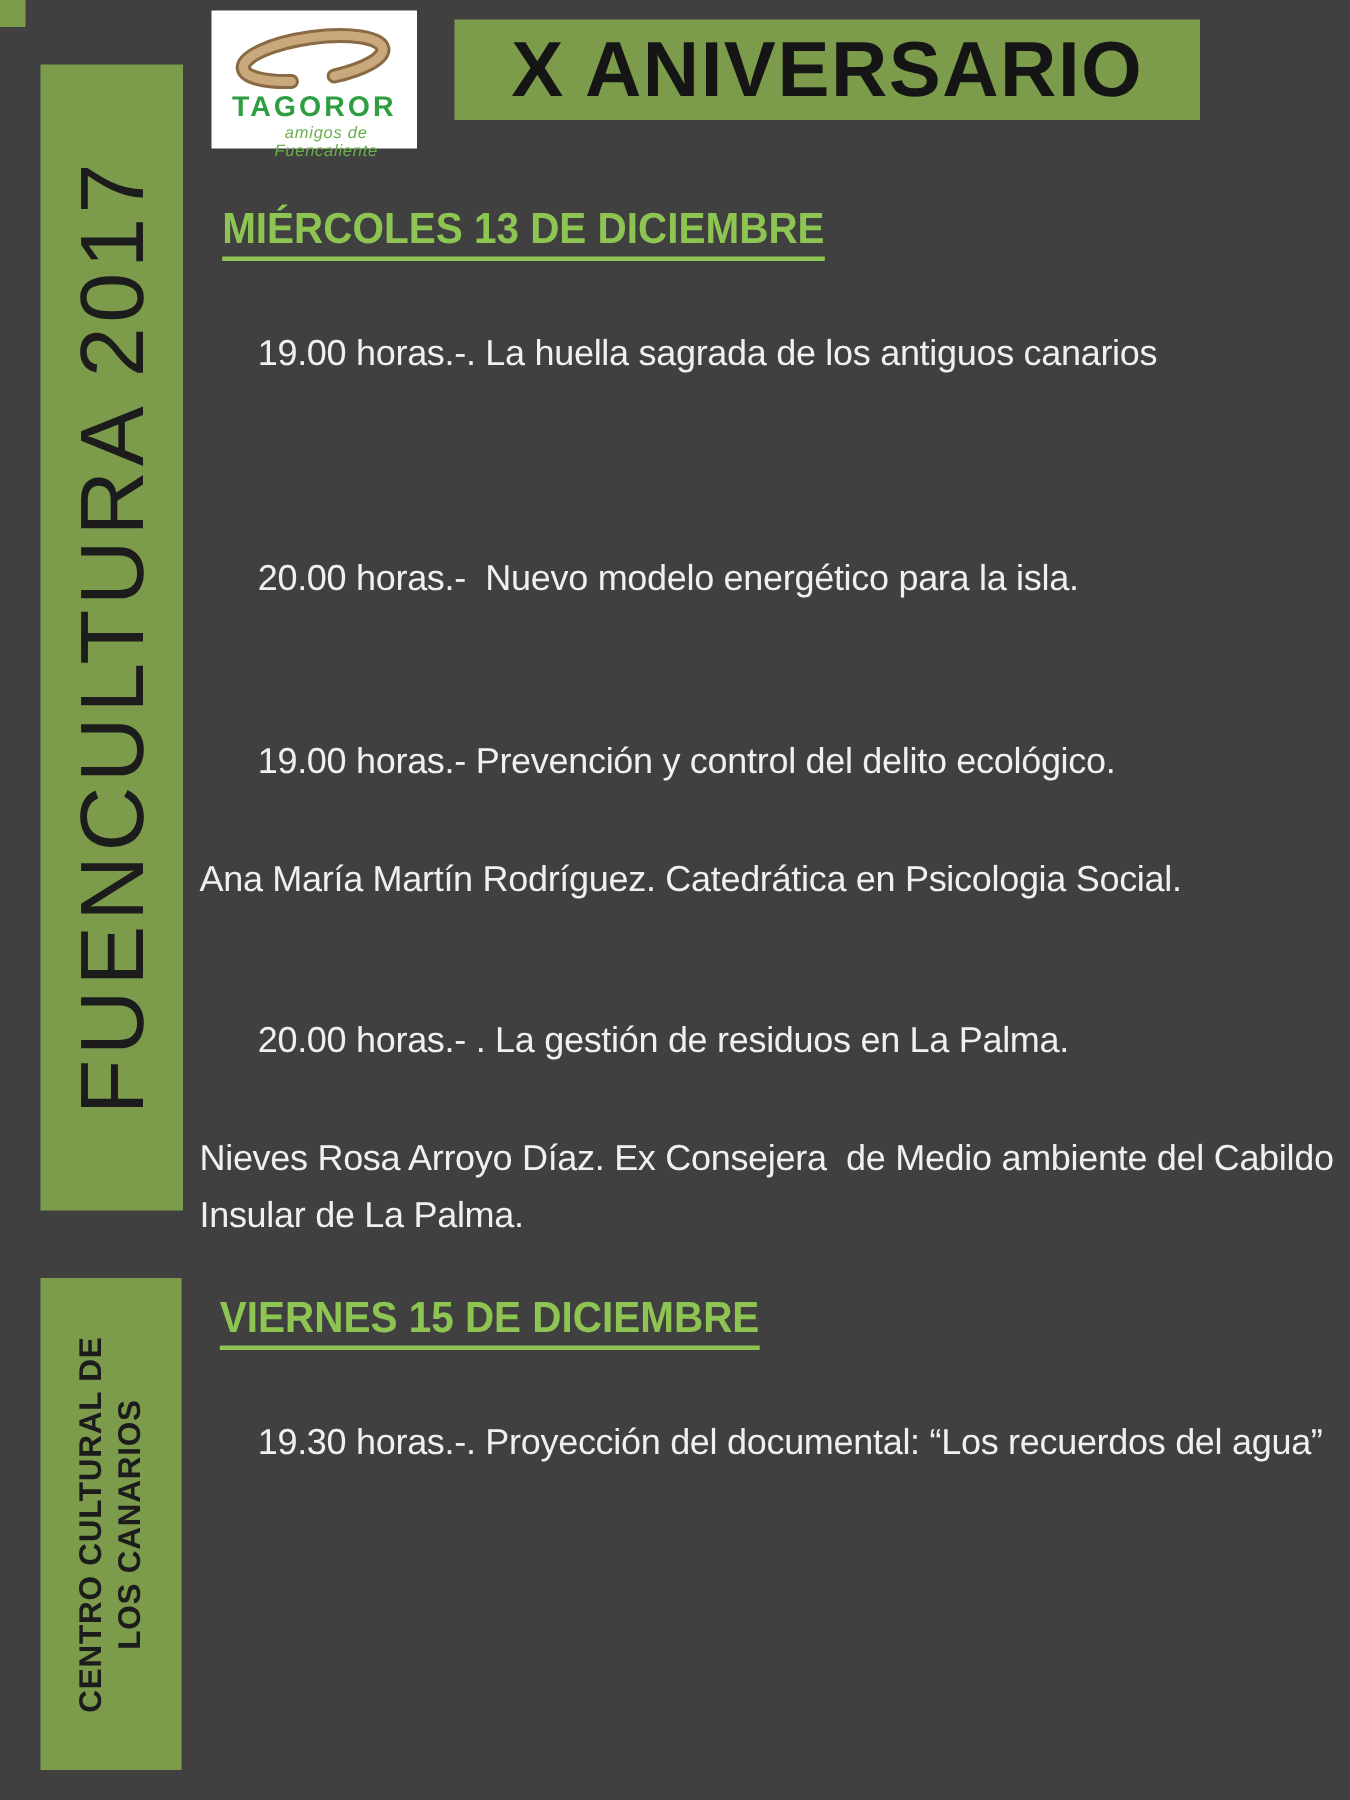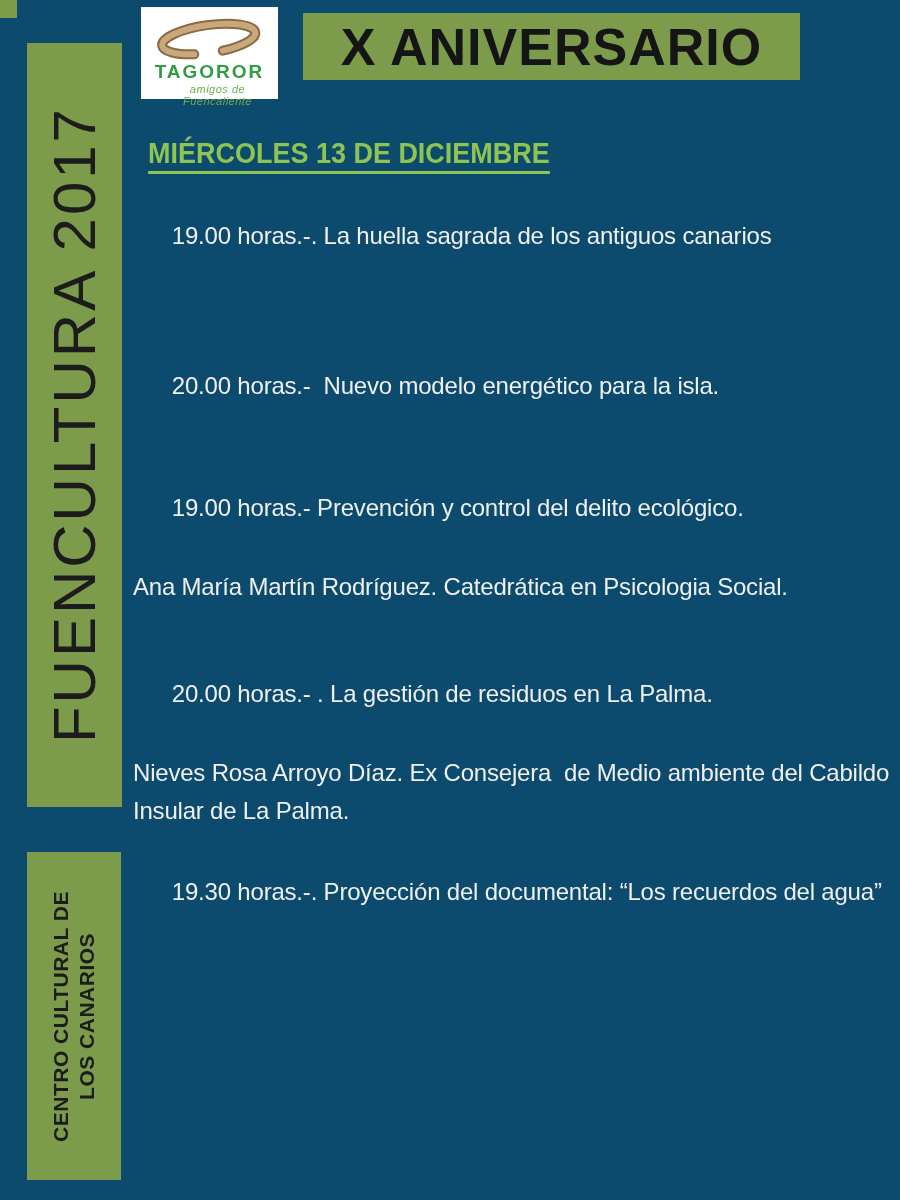--- a/index.html
+++ b/index.html
@@ -2,21 +2,21 @@
 <html><head>
 <meta charset="utf-8">
 <style>
   * { margin: 0; padding: 0; box-sizing: border-box; }
   html, body { background: #1d1d1d; }
   body { font-family: "Liberation Sans", sans-serif; }
 
   .poster {
     position: relative;
     width: 900px; height: 1200px;
-    background: #0c4a6e;
+    background: #404040;
     overflow: hidden;
   }
 
   
   .corner-square {
     position: absolute; left: 0; top: 0; width: 17px; height: 18px;
     background: #7d9c4b;
   }
 
   
@@ -130,18 +130,21 @@
       <span>19.00 horas.- </span><span class="bold">Prevención y control del delito ecológico.</span>
     </div>
     <div class="speaker">Ana María Martín Rodríguez. Catedrática en Psicologia Social.</div>
 
     <div class="event mt28">
       <span>20.00 horas.- . </span><span class="bold">La gestión de residuos en La Palma.</span>
     </div>
     <div class="speaker">Nieves Rosa Arroyo Díaz. Ex Consejera  de Medio ambiente del Cabildo</div>
     <div class="speaker">Insular de La Palma.</div>
 
+    <div class="day-heading mt32">
+      <span class="u">VIERNES 15 DE DICIEMBRE</span>
+    </div>
     <div class="event mt2">
       <span>19.30 horas.-. </span><span class="bold">Proyección del documental: “Los recuerdos del agua”</span>
     </div>
 
   </div>
 </div>
 
 </body></html>

